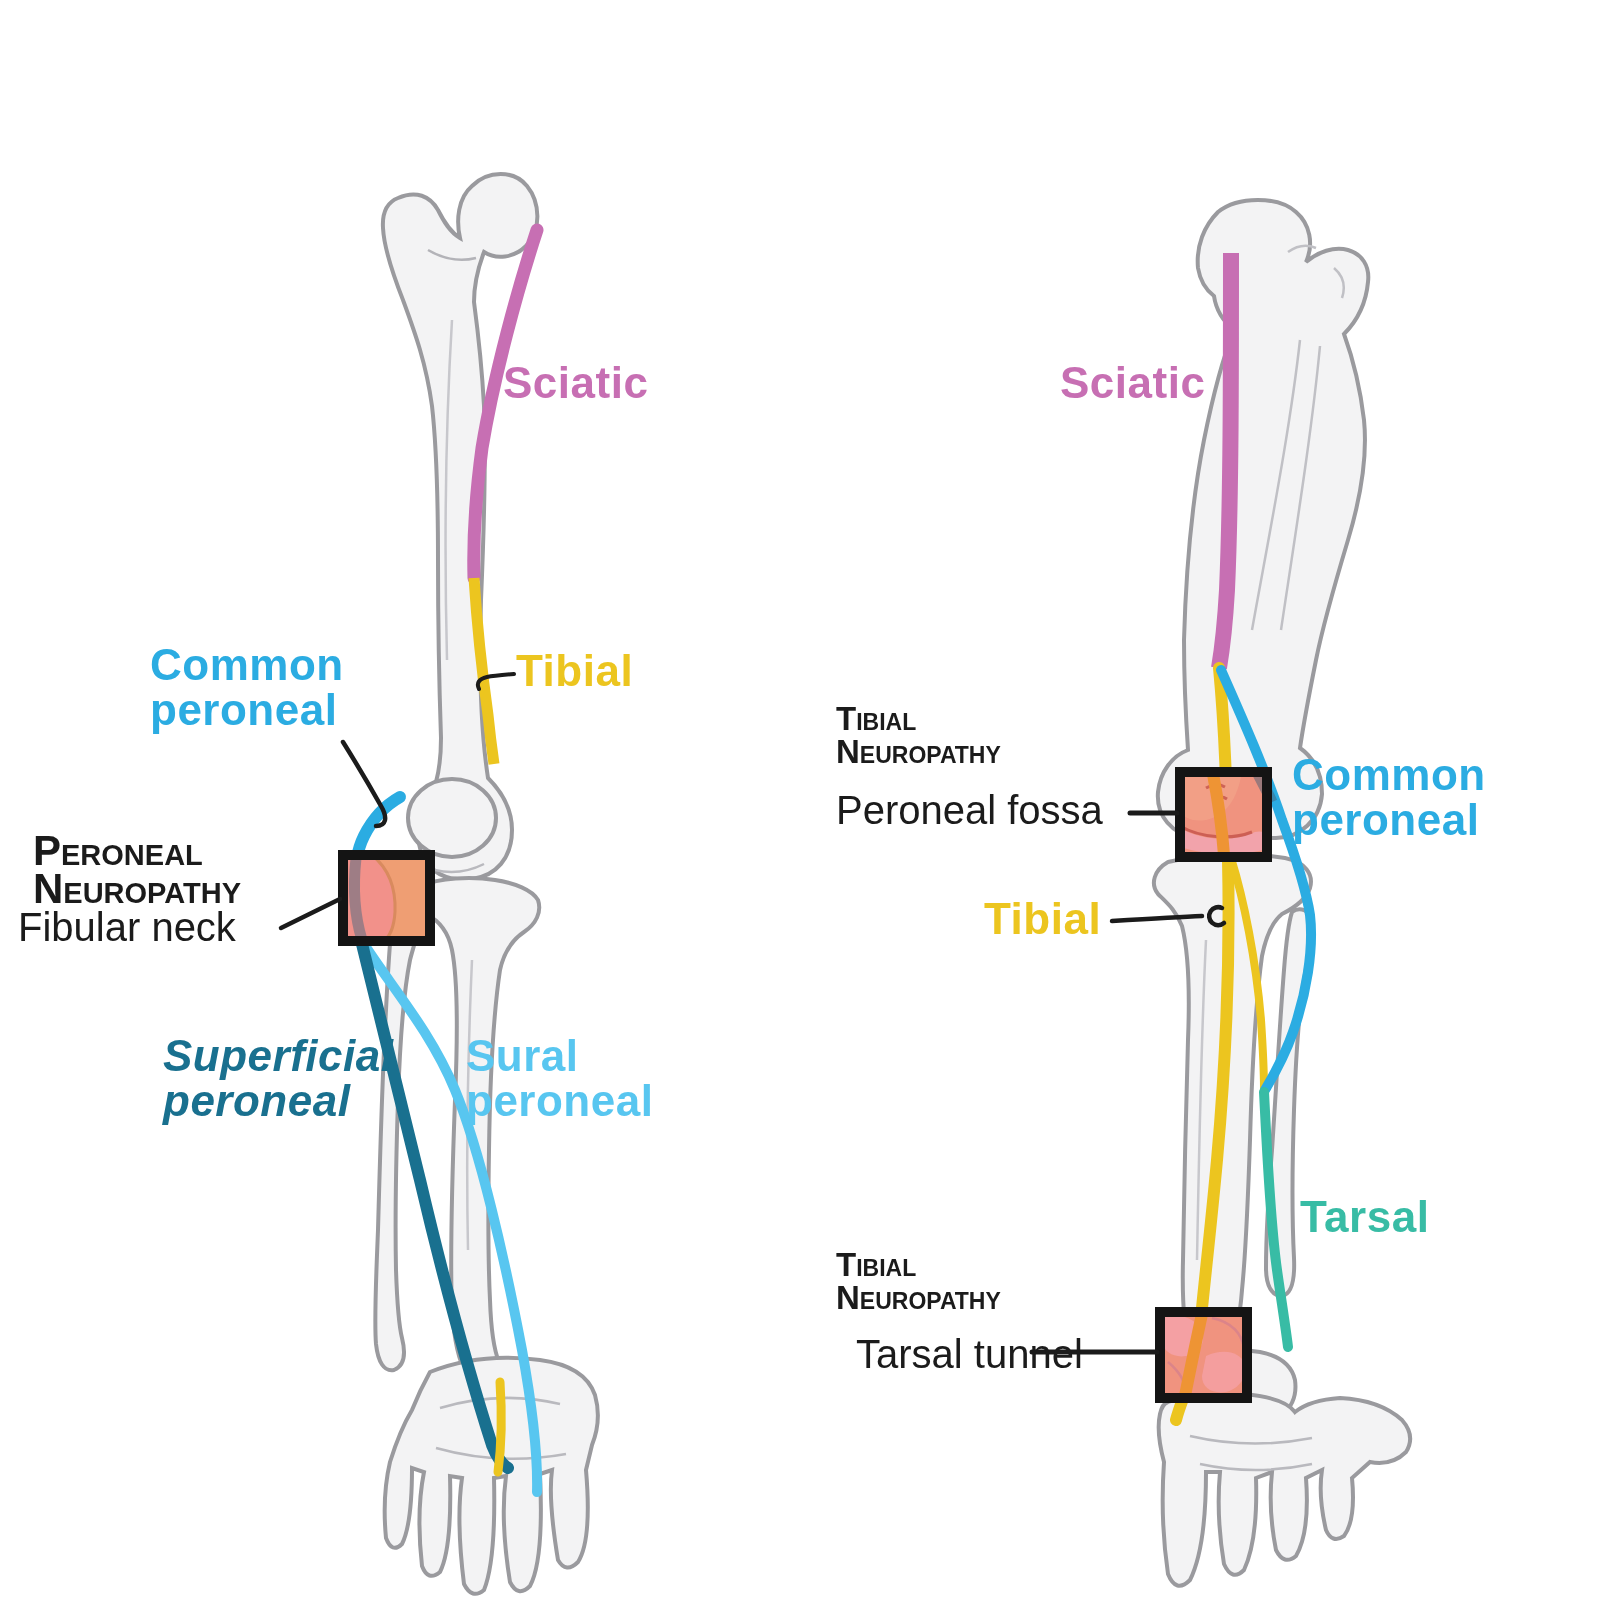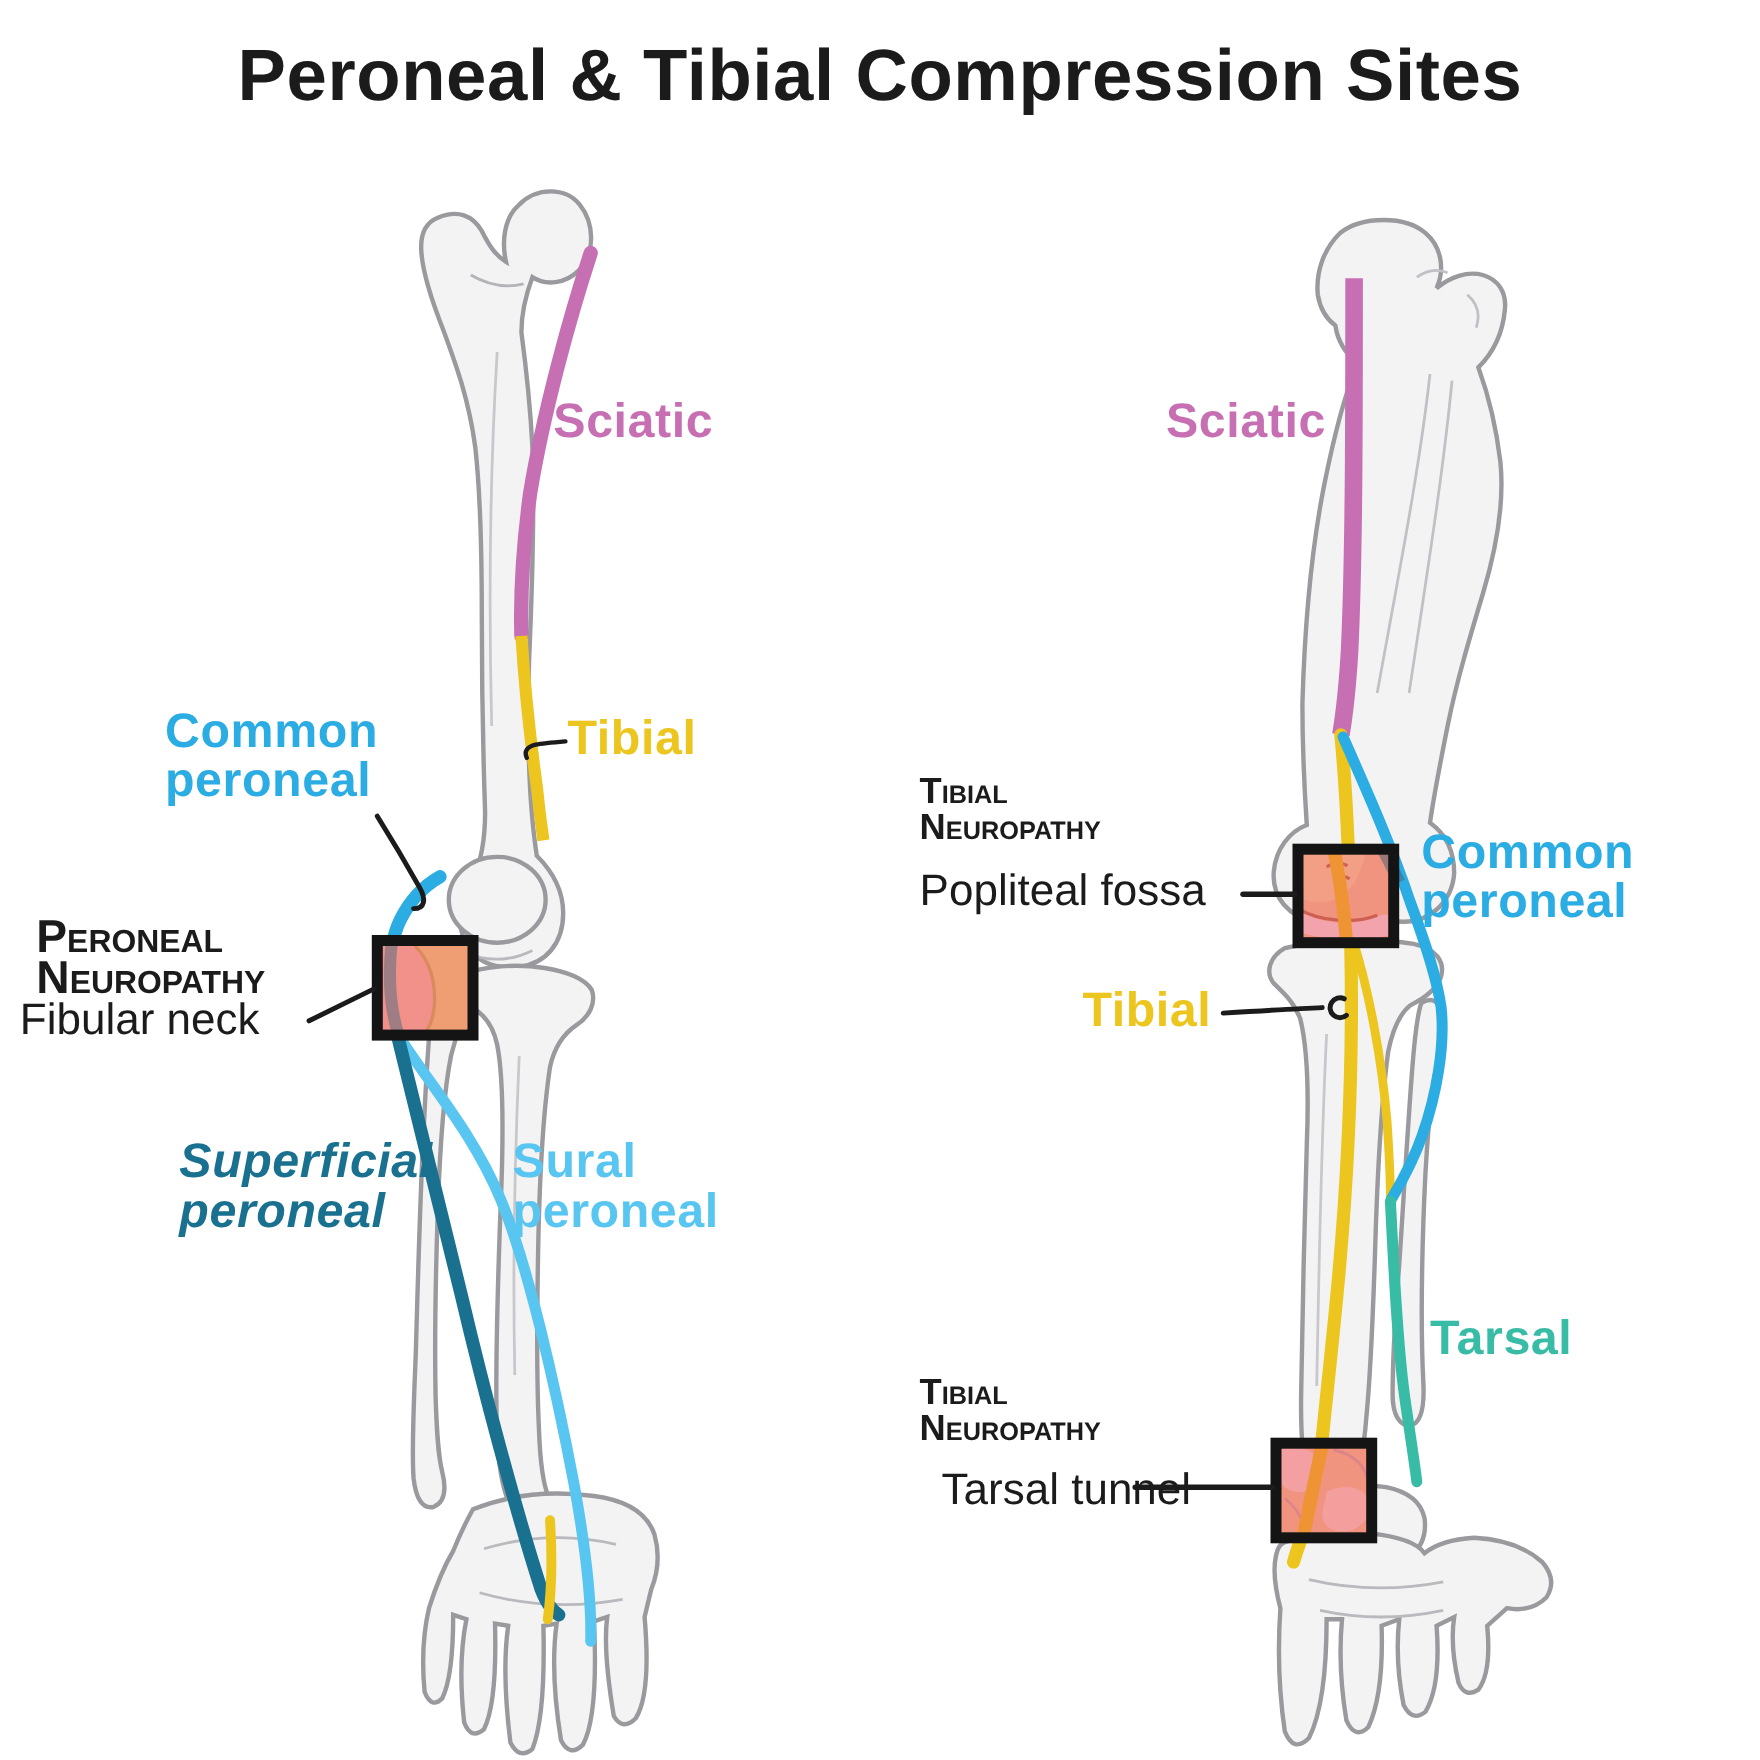--- a/index.html
+++ b/index.html
@@ -178,21 +178,20 @@
         <path d="M 1202,1314 C 1196,1342 1190,1370 1185,1396" style="fill:none;stroke:var(--nerve-highlight-orange);stroke-width:12"></path>
         <rect x="1160" y="1312" width="87" height="86" style="fill:none;stroke:var(--box-border);stroke-width:10"></rect>
       </g>
 
       <path d="M 1130,813 L 1177,813" style="fill:none;stroke:var(--ink);stroke-width:5;stroke-linecap:round"></path>
       <path d="M 1112,921 C 1145,919 1178,917 1202,916 M 1222,908 a 9,9 0 1 0 2,15" style="fill:none;stroke:var(--ink);stroke-width:4.5;stroke-linecap:round"></path>
       <path d="M 1032,1352 L 1157,1352" style="fill:none;stroke:var(--ink);stroke-width:5;stroke-linecap:round"></path>
     </g>
   </svg>
 
-  <div class="page-title">Peroneal &amp; Tibial Compression Sites</div>
 
   <div class="nerve-label lbl-sciatic" style="left:503px;top:360px;">Sciatic</div>
 
   <div class="nerve-label lbl-common" style="left:150px;top:642px;">
     <div>Common</div>
     <div>peroneal</div>
   </div>
 
   <div class="nerve-label lbl-tibial" style="left:516px;top:648px;">Tibial</div>
 
@@ -211,21 +210,21 @@
     <div>Sural</div>
     <div>peroneal</div>
   </div>
 
   <div class="nerve-label lbl-sciatic" style="left:1060px;top:360px;">Sciatic</div>
 
   <div class="neuro-heading small" style="left:836px;top:702px;">
     <div>Tibial</div>
     <div>Neuropathy</div>
   </div>
-  <div class="site-label" style="left:836px;top:788px;">Popliteal fossa</div>
+  <div class="site-label" style="left:836px;top:788px;">Peroneal fossa</div>
 
   <div class="nerve-label lbl-common" style="left:1292px;top:752px;">
     <div>Common</div>
     <div>peroneal</div>
   </div>
 
   <div class="nerve-label lbl-tibial" style="left:984px;top:896px;">Tibial</div>
 
   <div class="nerve-label lbl-sural" style="left:1300px;top:1194px;">Tarsal</div>
 

